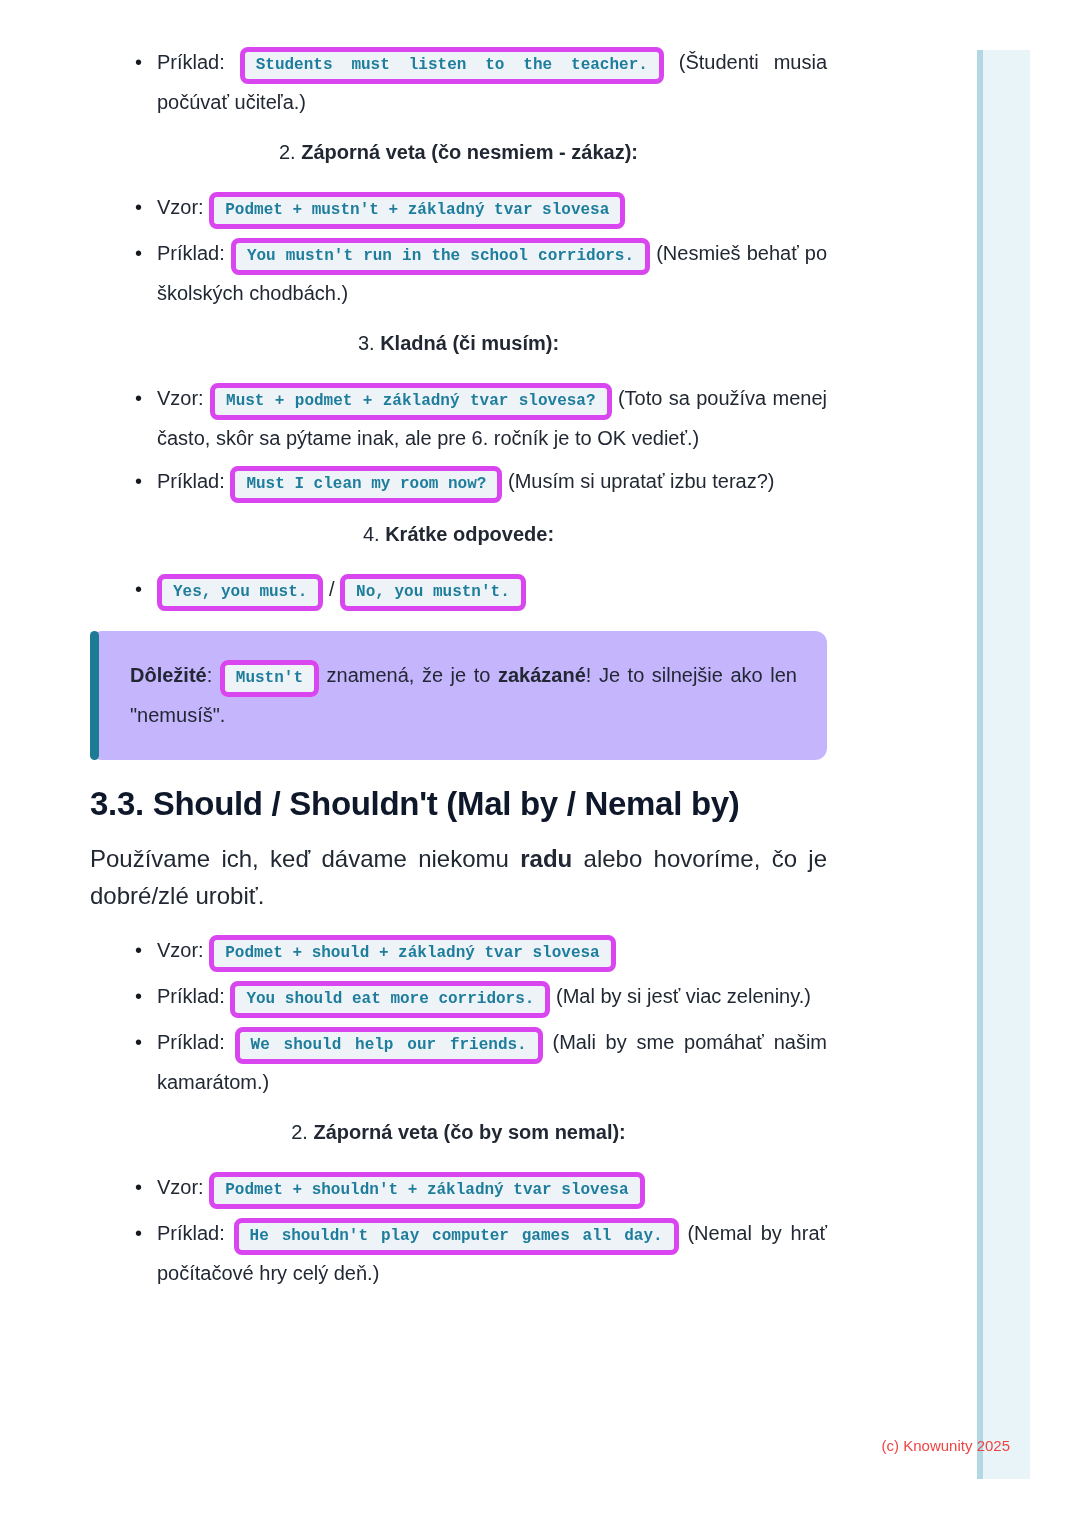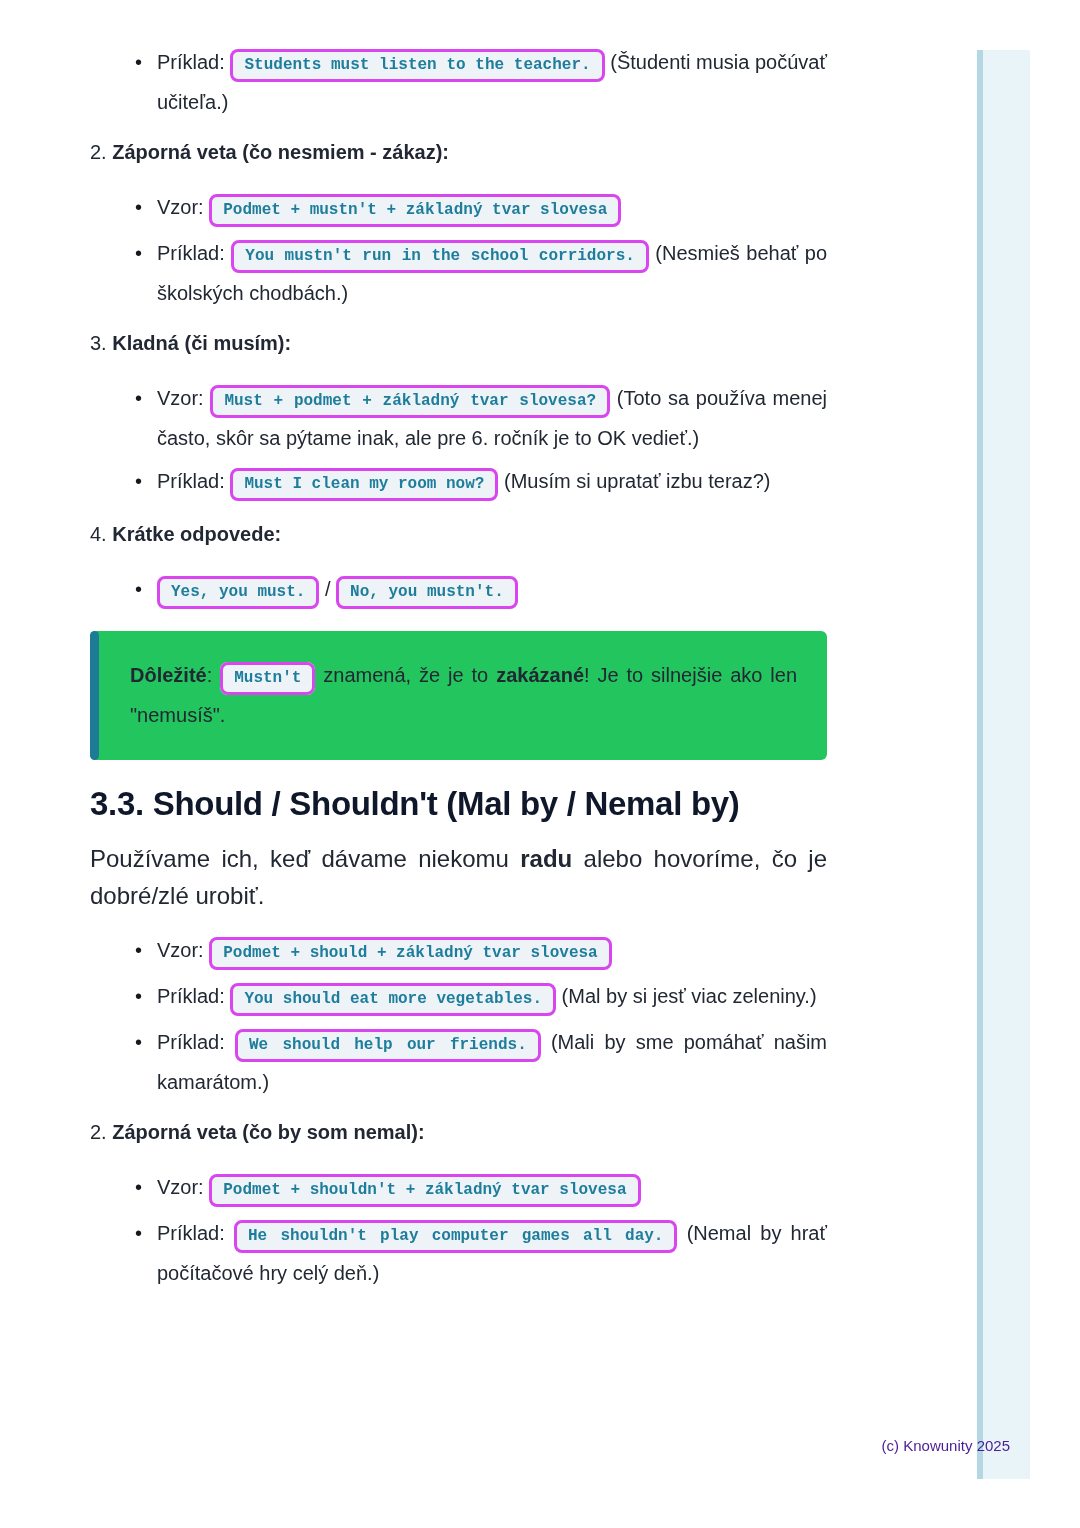--- a/index.html
+++ b/index.html
@@ -20,21 +20,21 @@
     width: 53px;
     height: 1429px;
     background: #e9f4f9;
     border-left: 6px solid #b3d8e3;
   }
   .copyright {
     position: absolute;
     top: 1437px;
     right: 70px;
     font-size: 15px;
-    color: #4c1d95;
+    color: #ef4444;
     z-index: 2;
   }
   .content {
     position: absolute;
     left: 90px;
     top: 44px;
     width: 737px;
   }
   .bullets { list-style: none; margin: 0; padding: 0 0 0 67px; }
   .bullets li {
@@ -51,38 +51,39 @@
     left: -22px;
     top: 0;
     color: #14181f;
   }
   code.chip {
     font-family: "Liberation Mono", monospace;
     font-weight: 700;
     font-size: 16px;
     color: #1e7d9c;
     background: #edf3f6;
-    border: 3px solid #d946ef;
+    border: 5px solid #d946ef;
     border-radius: 8px;
     padding: 4px 11px 5px;
     white-space: nowrap;
   }
   .section { margin-top: 18px; }
   .section-title {
     font-size: 20px;
     line-height: 26px;
     margin: 0 0 24px 0;
+    text-align: center;
   }
   .section-title .num { font-weight: 400; }
   .section-title .title-text { font-weight: 700; }
   .callout {
     position: relative;
     margin-top: 20px;
-    background: #22c55e;
-    border-radius: 6px;
+    background: #c4b5fd;
+    border-radius: 12px;
     padding: 26px 30px 26px 40px;
     font-size: 20px;
     line-height: 37px;
     text-align: justify;
   }
   .callout::before {
     content: "";
     position: absolute;
     left: 0;
     top: 0;
@@ -195,21 +196,21 @@
     </p>
 
     <div class="section">
       <ul class="bullets">
         <li>
           <span>Vzor:</span>
           <code class="chip">Podmet + should + základný tvar slovesa</code>
         </li>
         <li>
           <span>Príklad:</span>
-          <code class="chip">You should eat more vegetables.</code>
+          <code class="chip">You should eat more corridors.</code>
           <span>(Mal by si jesť viac zeleniny.)</span>
         </li>
         <li>
           <span>Príklad:</span>
           <code class="chip">We should help our friends.</code>
           <span>(Mali by sme pomáhať našim kamarátom.)</span>
         </li>
       </ul>
     </div>
 

